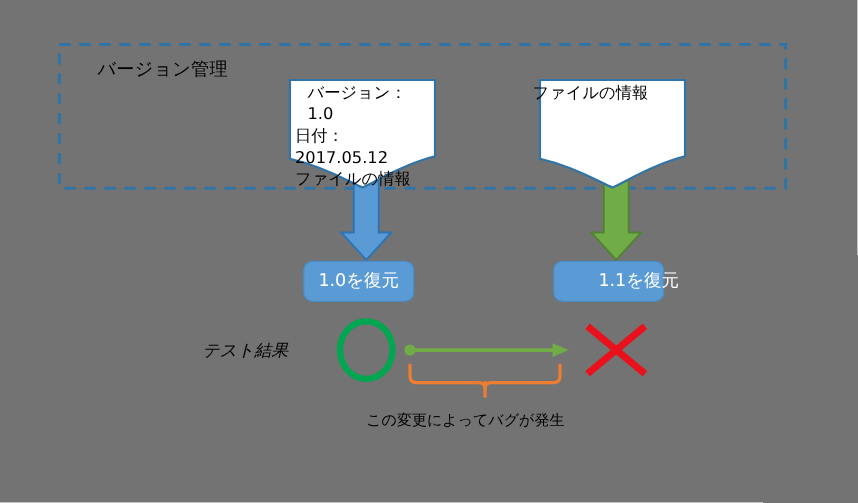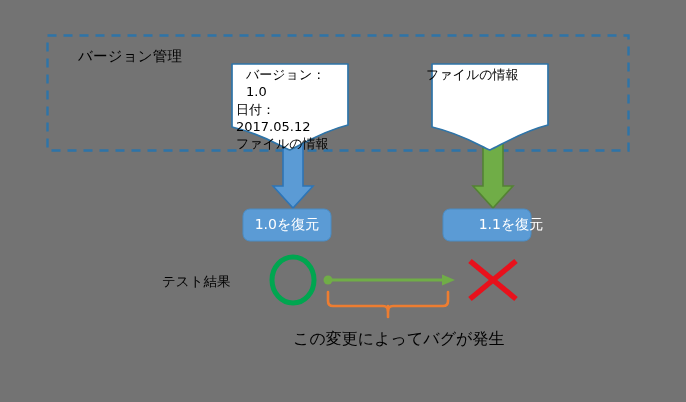--- a/index.html
+++ b/index.html
@@ -61,26 +61,27 @@
     white-space: nowrap;
     text-align: center;
   }
   .btn-label-1 { left: 250px; top: 216px; width: 74px; }
   .btn-label-2 { left: 450px; top: 216px; width: 74px; margin-left: 24px; }
 
   .test-label {
     left: 162px;
     top: 274px;
     font-size: 13.5px;
+    font-style: italic;
   }
 
   .bug-caption {
     left: 293px;
     top: 330px;
-    font-size: 16px;
+    font-size: 12px;
   }
 </style>
 </head>
 <body>
 
 <div id="stage">
 
   <svg class="layer" viewBox="0 0 686 402" xmlns="http://www.w3.org/2000/svg">
 
     <rect x="47.5" y="35.5" width="581" height="115" fill="none" stroke="#2E74A8" stroke-width="2.4" stroke-dasharray="9,7" stroke-linecap="butt"></rect>

